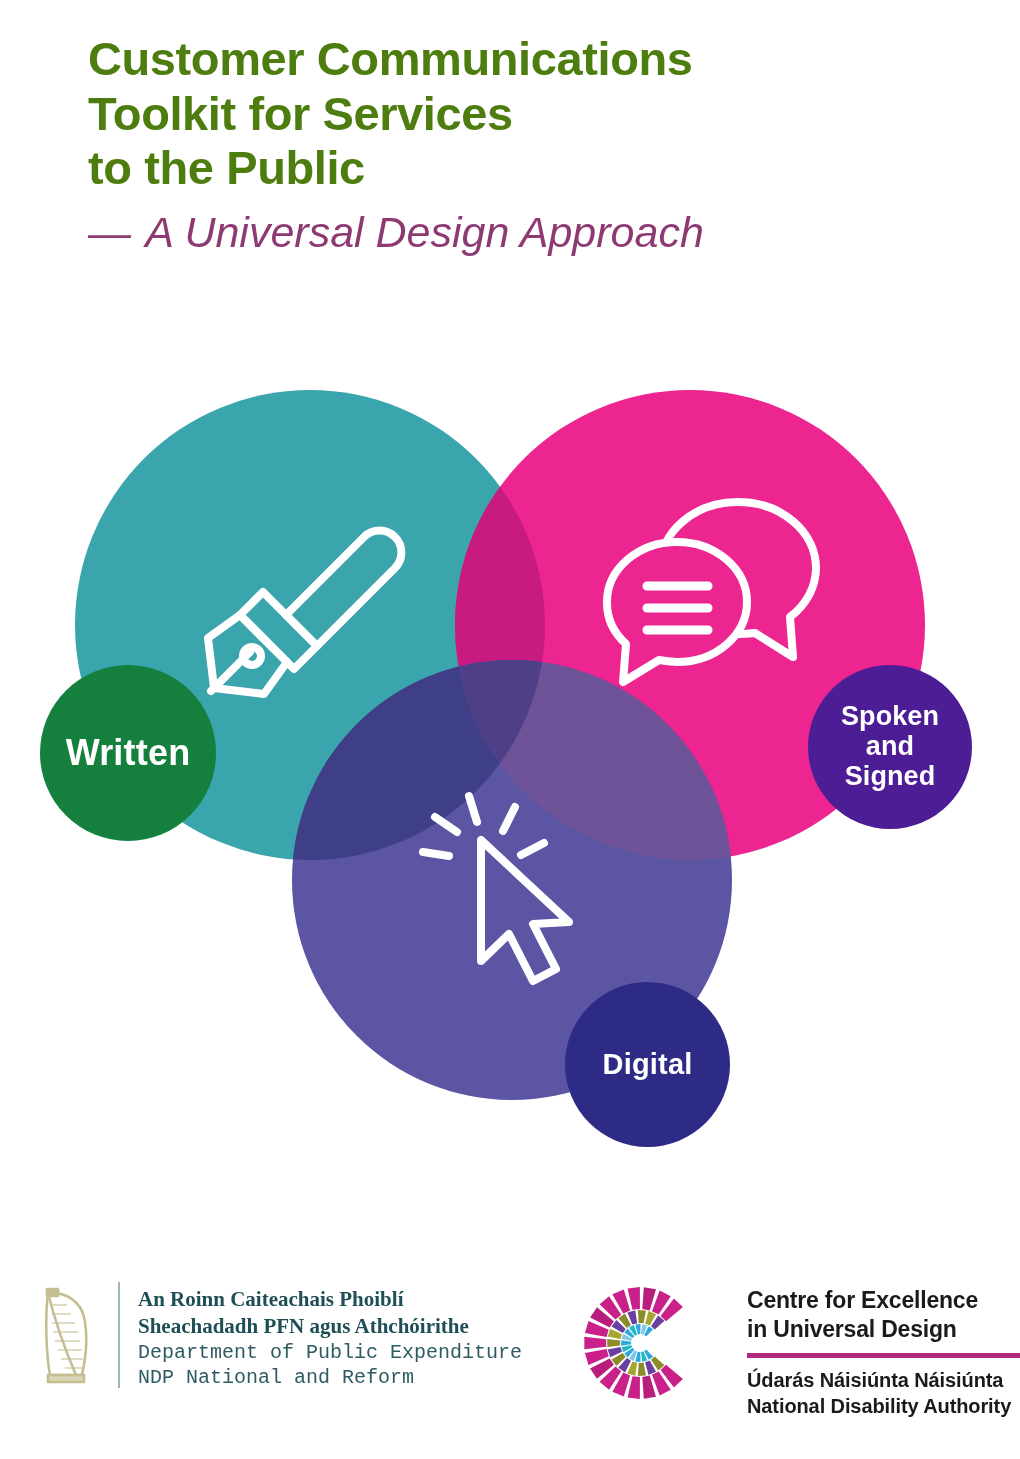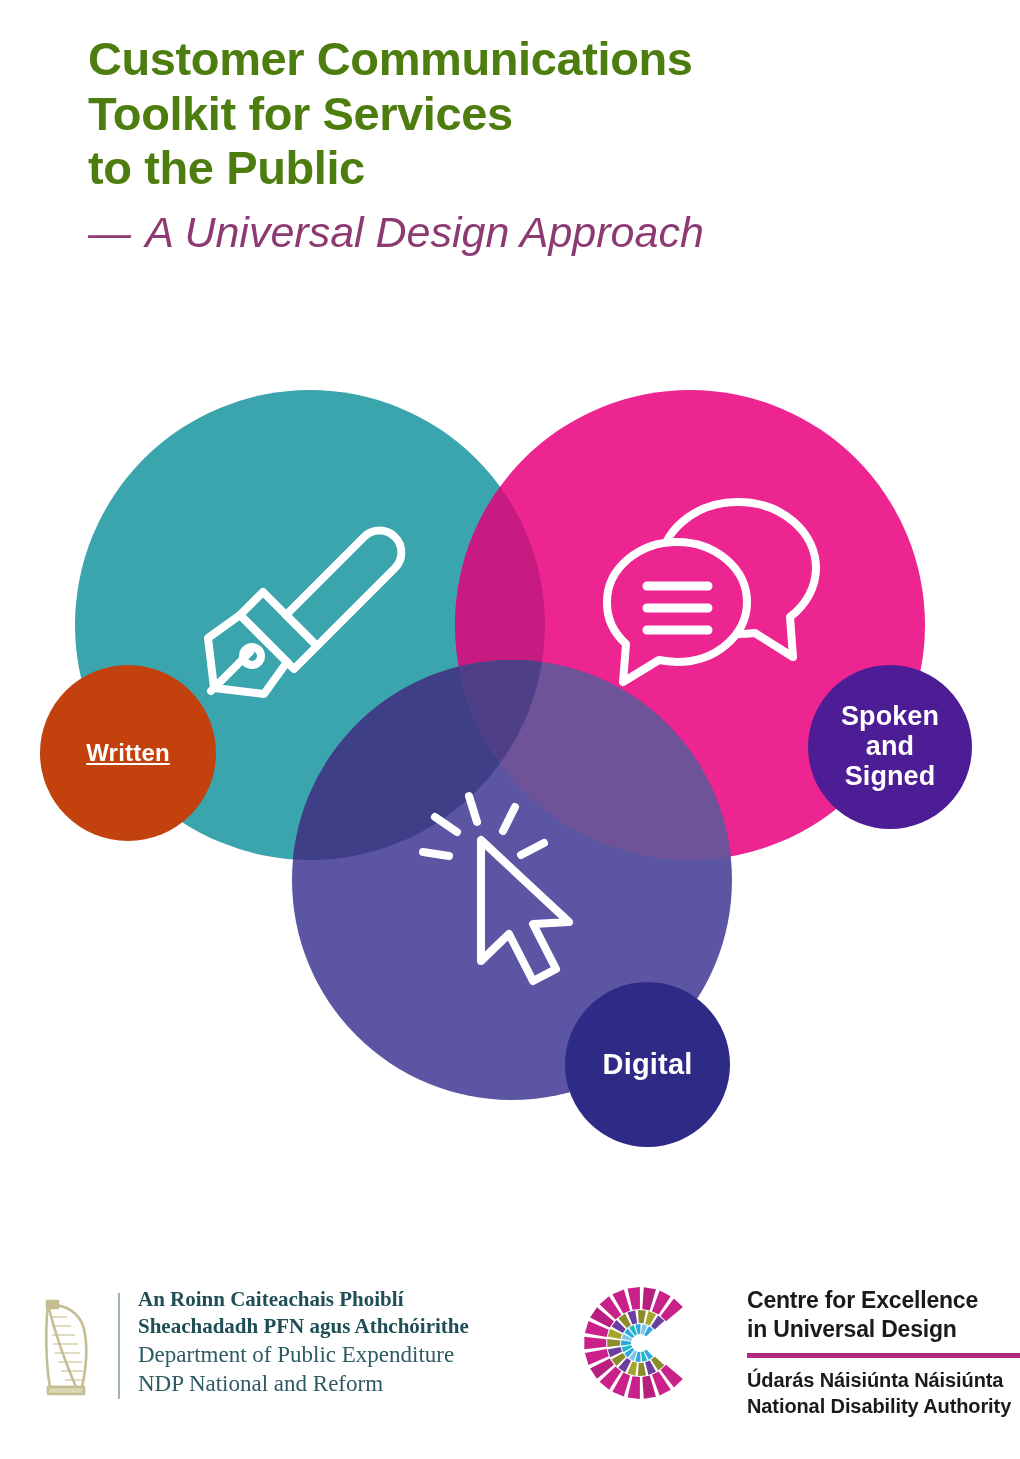--- a/index.html
+++ b/index.html
@@ -41,57 +41,56 @@
     position:absolute;
     border-radius:50%;
     display:flex;align-items:center;justify-content:center;
     text-align:center;
     color:#ffffff;
     font-weight:bold;
     line-height:1.1;
   }
   #badge-written{
     left:40px;top:665px;width:176px;height:176px;
-    background:#c2410c;
-    font-size:24px;
+    background:#15803d;
+    font-size:36px;
     letter-spacing:0.2px;
-    text-decoration:underline;
   }
   #badge-spoken{
     left:808px;top:665px;width:164px;height:164px;
     background:#4c1d95;
     font-size:27px;
     letter-spacing:0.1px;
   }
   #badge-digital{
     left:565px;top:982px;width:165px;height:165px;
     background:#2E2B87;
     font-size:29px;
     letter-spacing:0.2px;
   }
   .badge span{display:block;}
 
   
   .footer{position:absolute;left:0;top:1272px;width:1020px;height:160px;}
-  .logo-dper{position:absolute;left:36px;top:8px;display:flex;align-items:flex-end;}
+  .logo-dper{position:absolute;left:36px;top:8px;display:flex;align-items:center;}
   .harp{width:62px;height:104px;}
   .vrule{width:2px;height:106px;background:#9FB4BC;margin-left:20px;margin-right:18px;}
   .dper-text{padding-top:6px;}
   .dper-ga{
     font-family:"Liberation Serif", serif;
     font-weight:bold;
     font-size:21px;
     color:#1F4E56;
     line-height:1.28;
     white-space:nowrap;
   }
   .dper-en{
-    font-family:Liberation Serif, serif;
+    font-family:Liberation Mono, monospace;
     font-weight:normal;
-    font-size:23px;
+    font-size:20px;
     color:#2E5B63;
     line-height:1.28;
     white-space:nowrap;
   }
 
   .logo-ceud{position:absolute;left:584px;top:8px;display:flex;align-items:flex-start;gap:33px;}
   .ceud-mark{width:112px;height:126px;flex:0 0 auto;}
   .ceud-text{margin-left:18px;padding-top:6px;}
   .ceud-title{
     font-size:23px;

